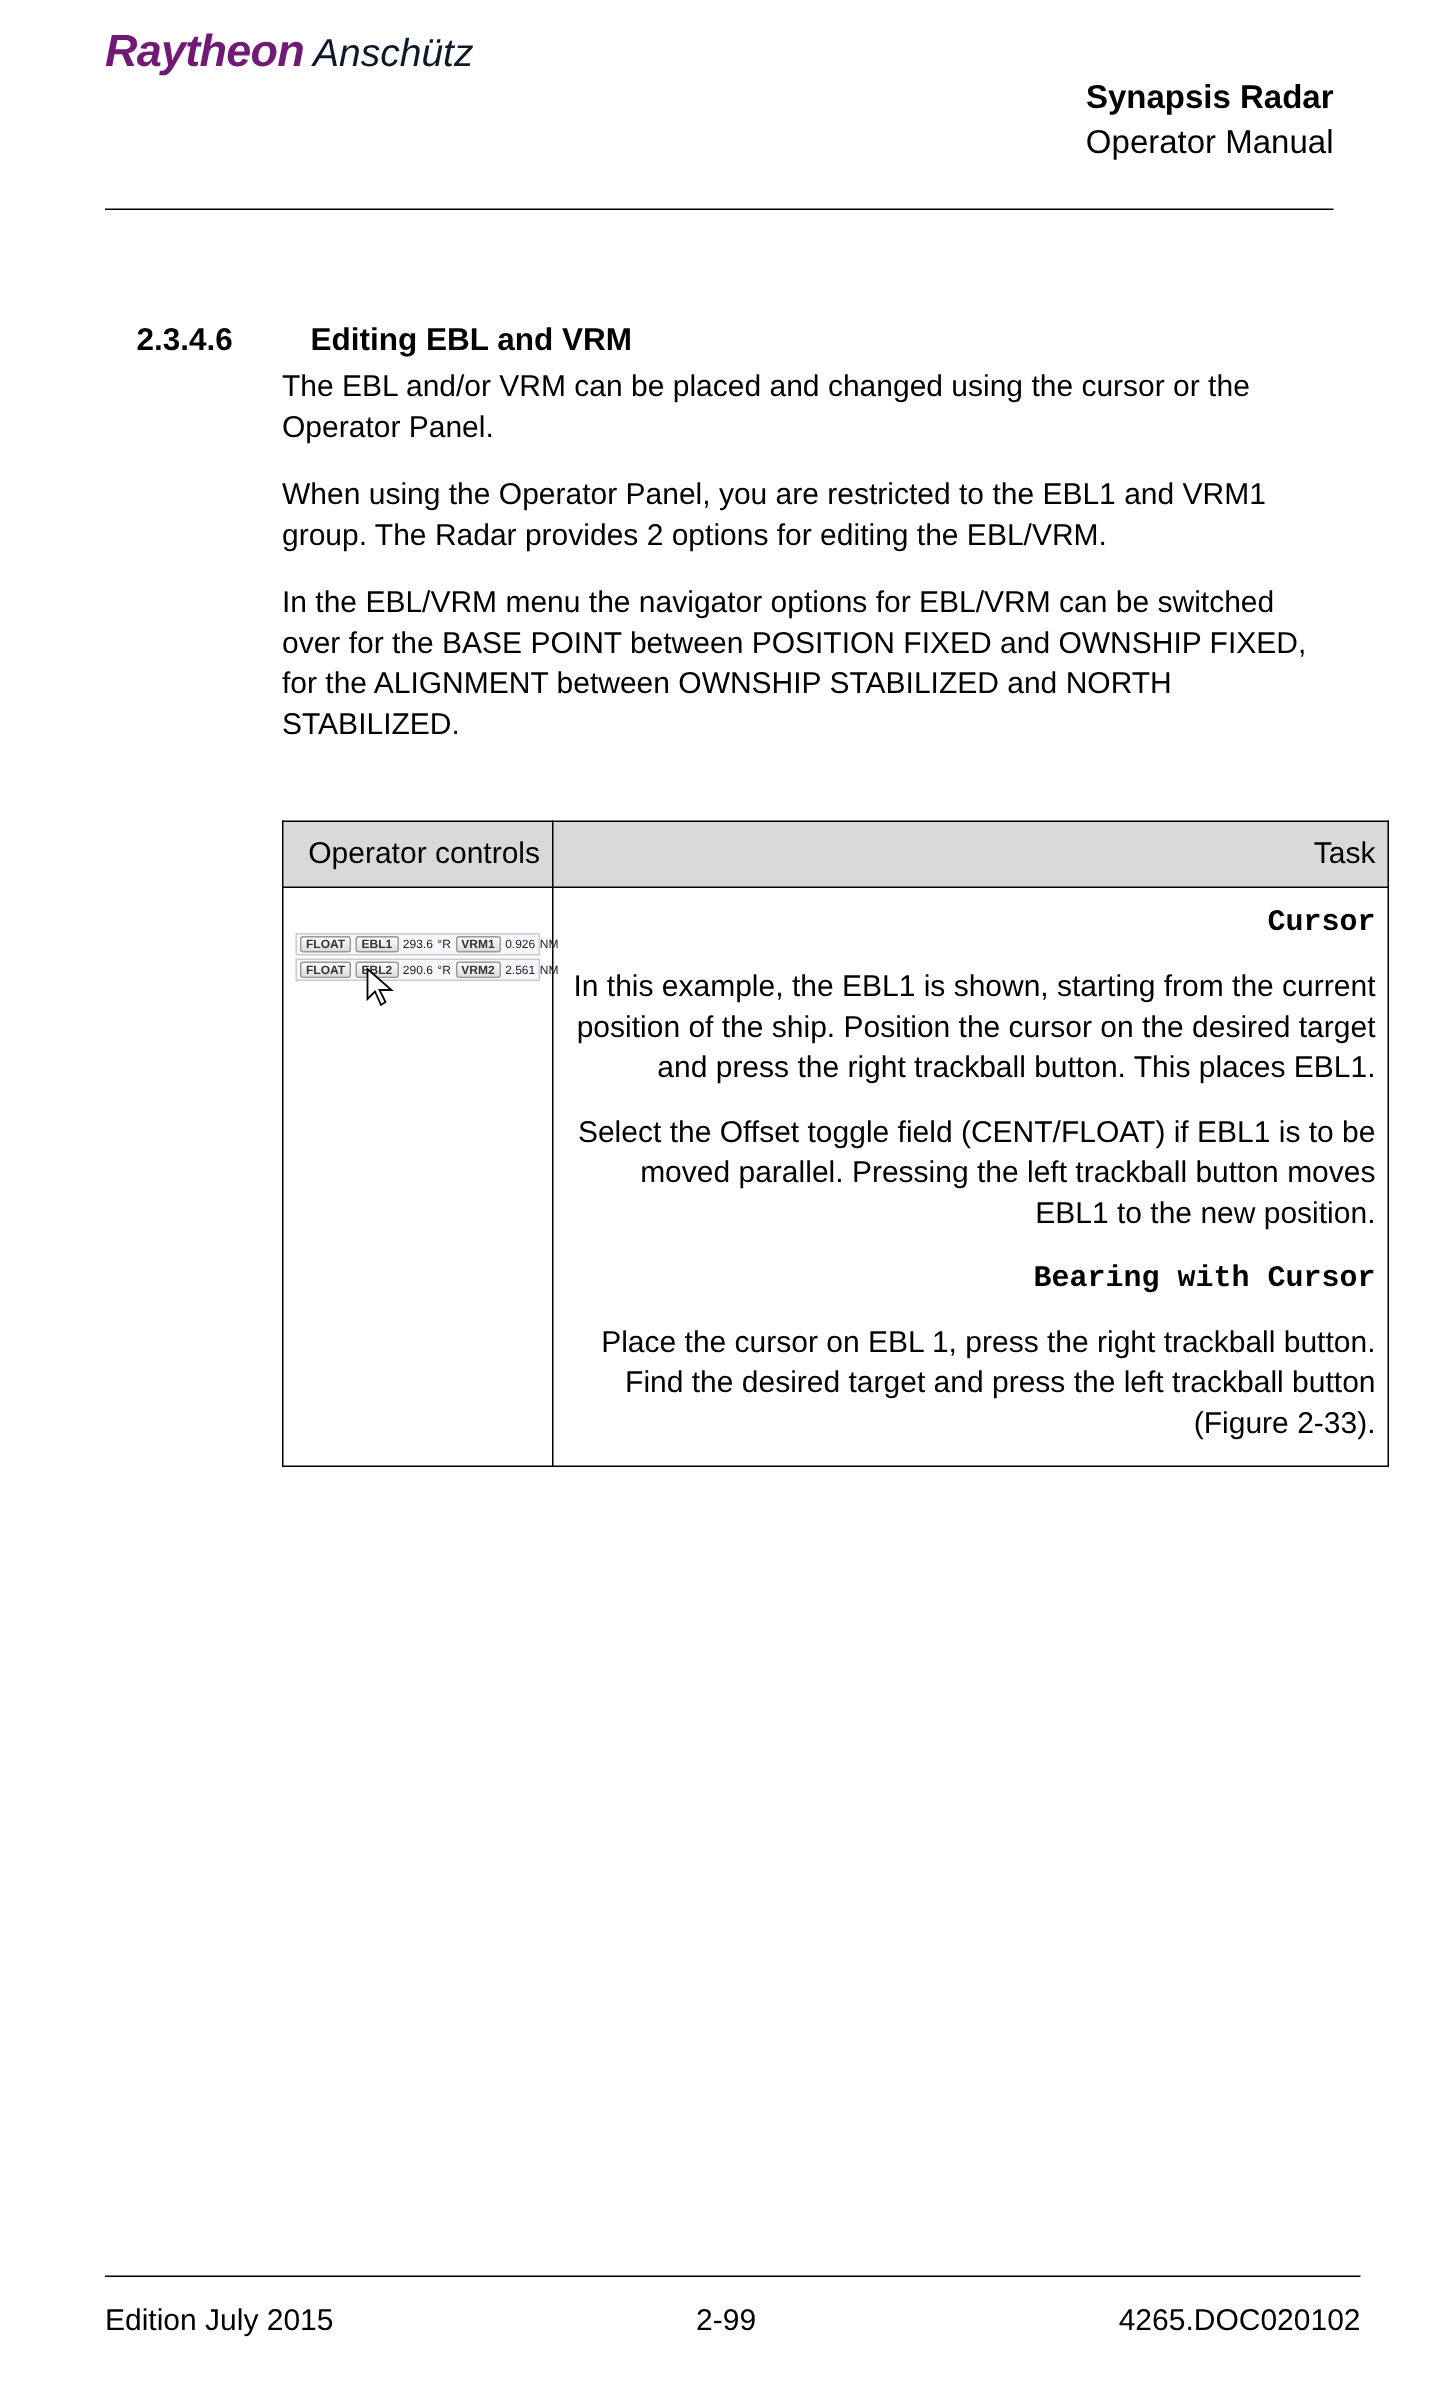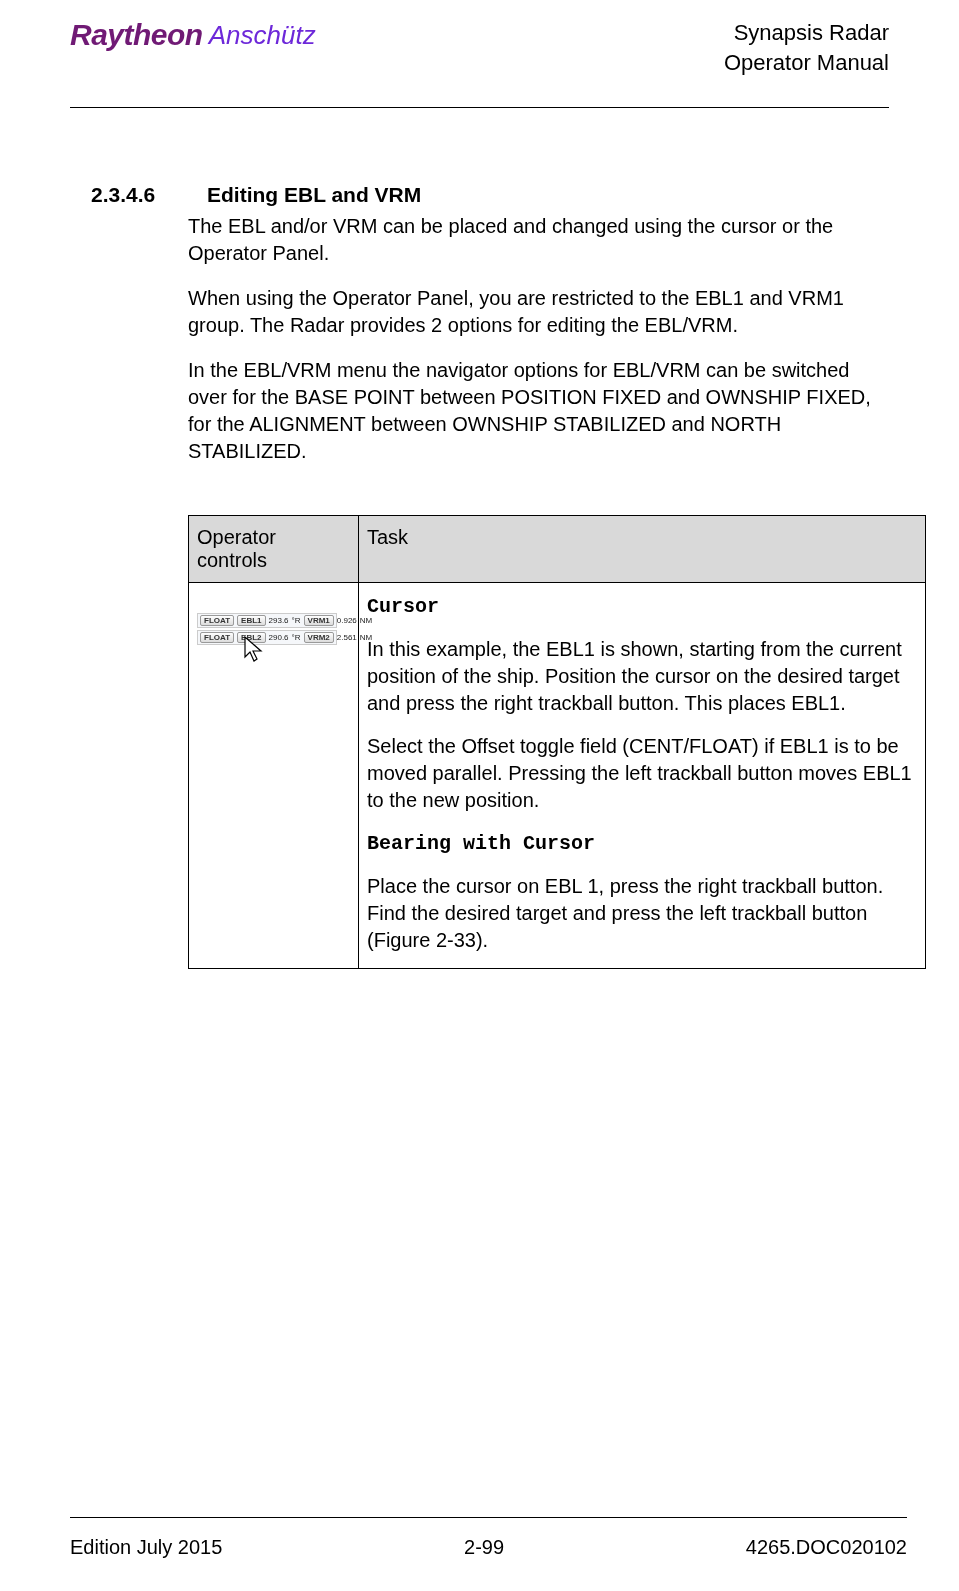--- a/index.html
+++ b/index.html
@@ -26,32 +26,33 @@
       gap: 6px;
     }
     .logo-raytheon {
       color: #701a75;
       font-weight: bold;
       font-size: 30px;
       font-style: italic;
       letter-spacing: -0.5px;
     }
     .logo-anschutz {
-      color: #6d28d9;
+      color: #0f172a;
       font-size: 26px;
       font-style: italic;
       font-weight: 500;
     }
     .header-titles {
       text-align: right;
       line-height: 1.35;
     }
     .header-title-bold {
-      font-weight: normal;
+      font-weight: bold;
       font-size: 22px;
+      margin-top: 32px;
     }
     .header-title-normal {
       font-size: 22px;
     }
     .content {
       padding-top: 75px;
     }
     .section-heading {
       display: flex;
       gap: 36px;
@@ -72,35 +73,35 @@
     }
     .task-table {
       margin-left: 118px;
       margin-top: 50px;
       border-collapse: collapse;
       width: 738px;
     }
     .task-table th, .task-table td {
       border: 1px solid #000;
       padding: 10px 8px;
-      text-align: left;
+      text-align: right;
       vertical-align: top;
       font-size: 20px;
     }
     .task-table th {
       background: #d9d9d9;
       font-weight: normal;
     }
     .th-col1 { width: 170px; }
     .cell-task { line-height: 1.35; }
     .cell-task .bold { font-weight: bold; font-family: Liberation Mono, monospace; }
     .cell-task p { margin-bottom: 16px; }
     .cell-task p:last-child { margin-bottom: 4px; }
     .operator-image {
-      width: 140px;
+      width: 163px;
       margin-top: 20px;
     }
     .op-row {
       display: flex;
       align-items: center;
       background: #f5f7fa;
       border: 1px solid #ccc;
       font-size: 8px;
       padding: 1px 2px;
       margin-bottom: 2px;

